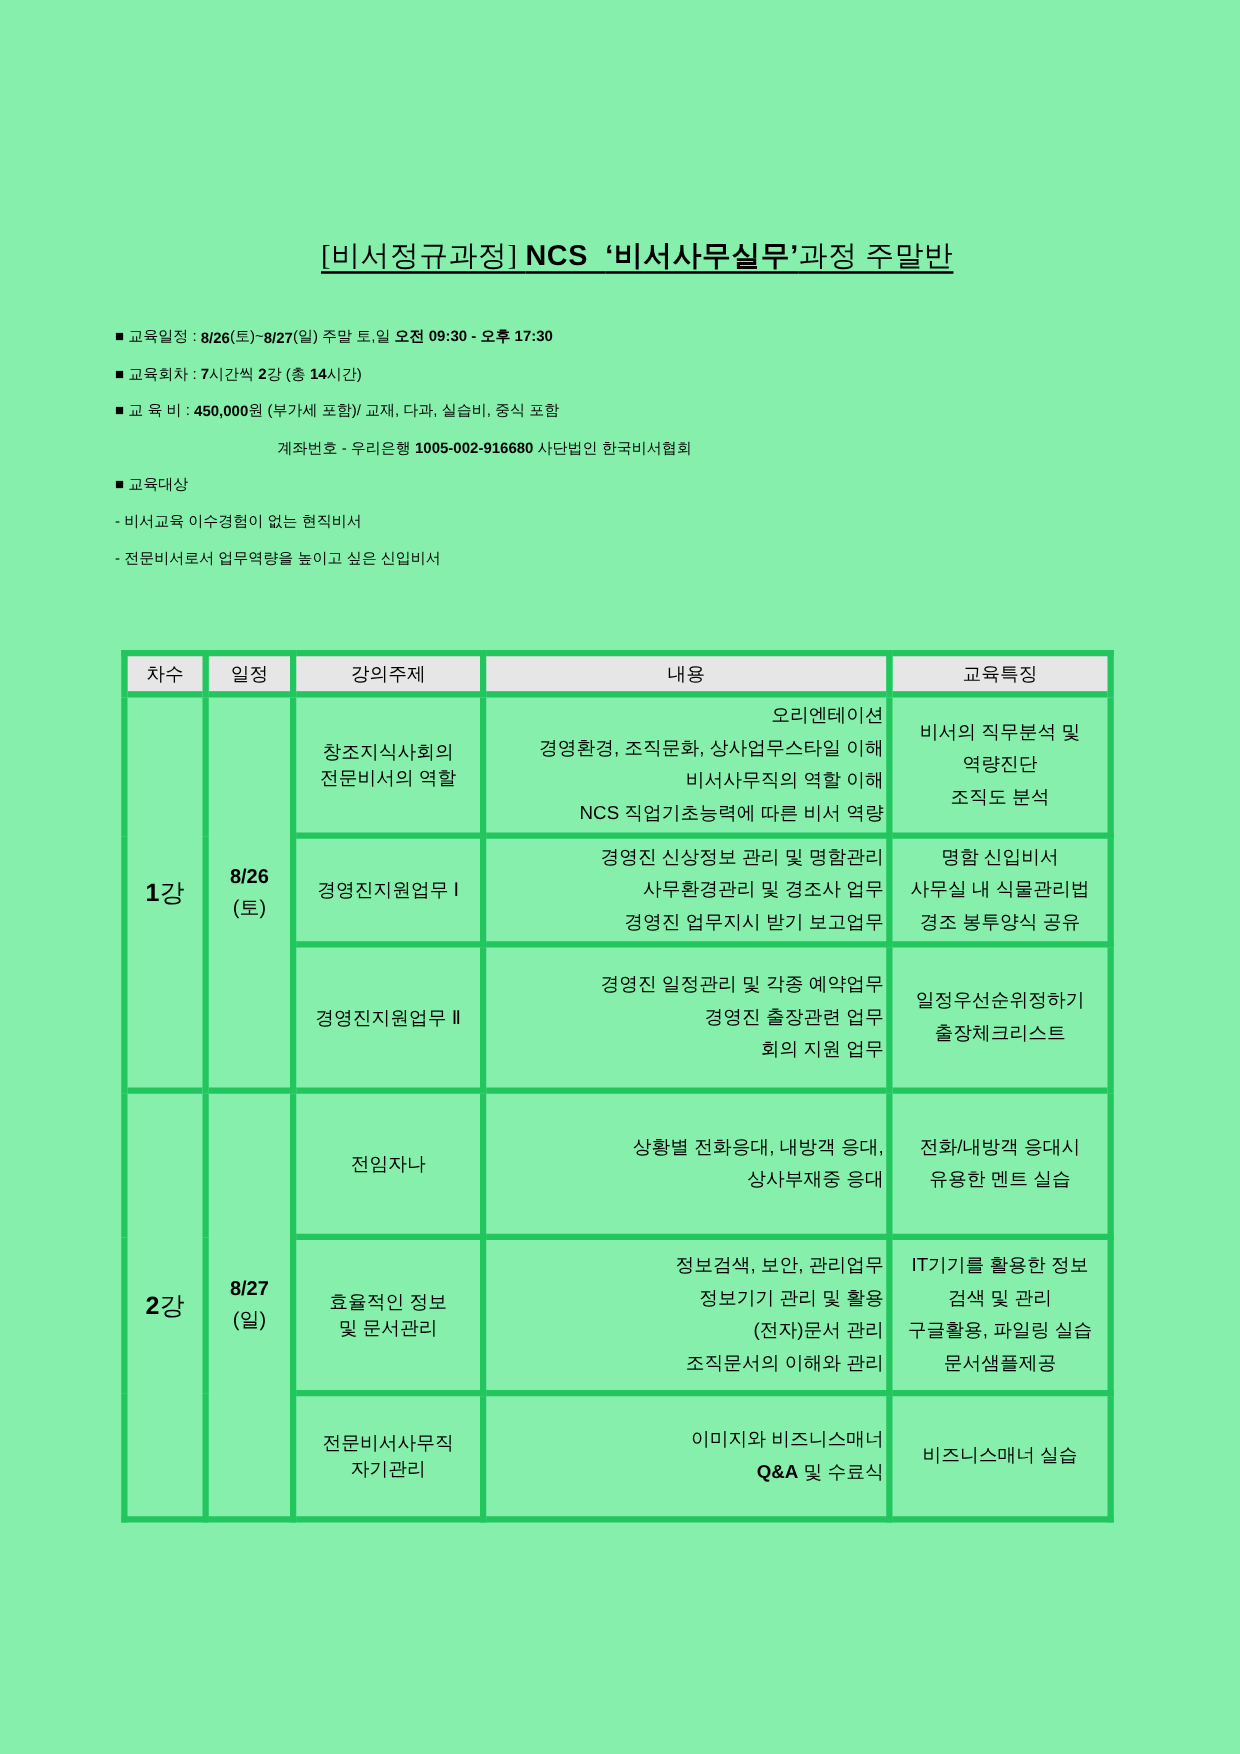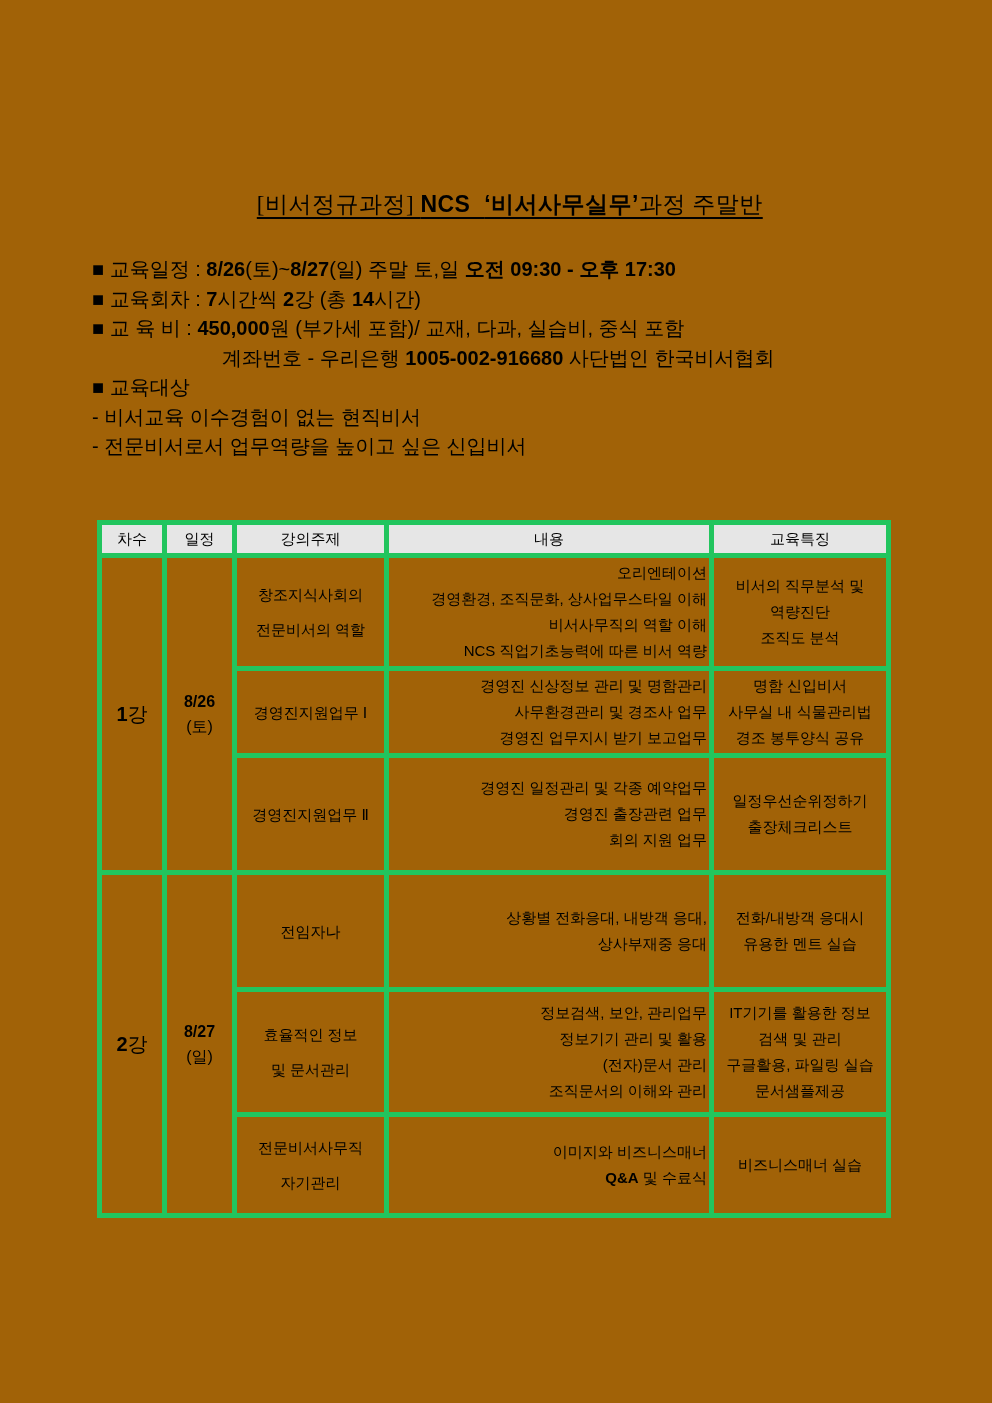--- a/index.html
+++ b/index.html
@@ -3,40 +3,40 @@
 <meta charset="utf-8">
 <style>
   html, body {
     margin: 0; padding: 0;
     background: #ffffff;
     width: 992px; height: 1403px;
     overflow: hidden;
     font-family: "Liberation Sans", sans-serif;
     color: #000000;
   }
-  .page { position: relative; width: 992px; height: 1403px; background: #a16207; }
+  .page { position: relative; width: 992px; height: 1403px; background: #86efac; }
 
   
   .title {
     position: absolute; top: 162px; left: 0; width: 100%;
     text-align: center;
     font-size: 23px;
     white-space: pre;
     letter-spacing: 0.5px;
   }
   .title .u {
     text-decoration: underline;
     text-underline-offset: 5px;
     text-decoration-thickness: 1.5px;
   }
 
   
   .intro {
     position: absolute; left: 92px; top: 255px; width: 820px;
-    font-size: 20px;
+    font-size: 12px;
   }
   .intro-line {
     height: 29.5px;
     display: flex; align-items: center;
     white-space: pre;
   }
   .intro-line.indent { padding-left: 130px; }
 
   
   .seg-b { font-weight: bold; }
@@ -64,21 +64,21 @@
   tr.h-hdr { height: 33px; }
   tr.h-r0 { height: 104px; }
   tr.h-r1 { height: 84px; }
   tr.h-r2 { height: 117px; }
   tr.h-r3 { height: 117px; }
   tr.h-r4 { height: 125px; }
   tr.h-r5 { height: 101px; margin-left: 32px; }
 
   td.c-session { text-align: center; font-size: 20px; white-space: pre-line; }
   td.c-date    { text-align: center; font-size: 16px; white-space: pre-line; line-height: 25px; }
-  td.c-subject { text-align: center; white-space: pre-line; line-height: 35px; }
+  td.c-subject { text-align: center; white-space: pre-line; line-height: 21px; }
   td.c-content { text-align: right; white-space: pre-line; line-height: 26px; padding-left: 9px; padding-right: 4px; }
   td.c-features{ text-align: center; white-space: pre-line; line-height: 26px; }
 
   
   .gb { border-bottom: 3px solid #000 !important; }
 </style>
 </head>
 <body>
 
 <div class="page">

